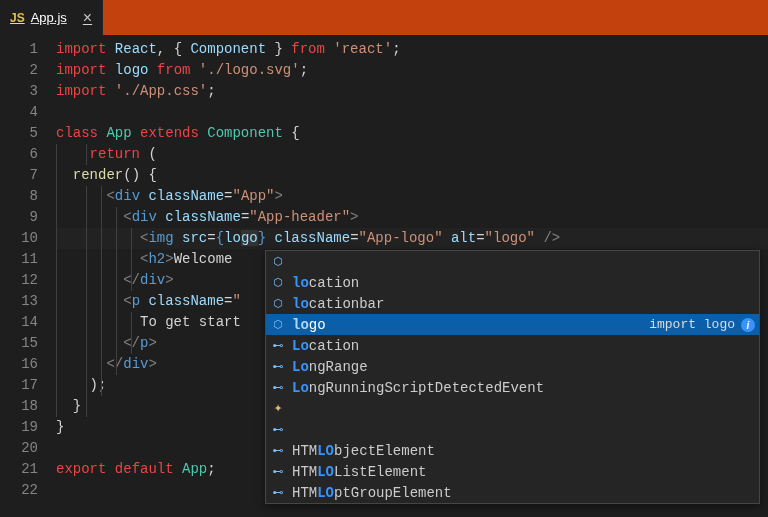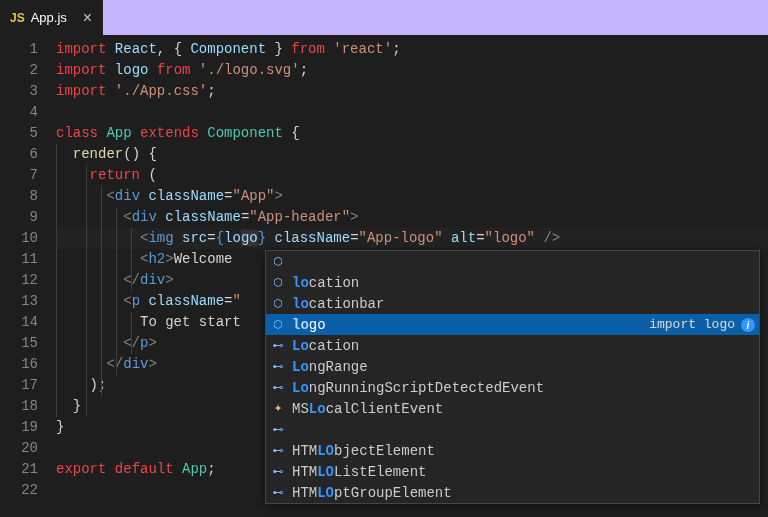--- a/index.html
+++ b/index.html
@@ -7,22 +7,23 @@
     background: #1e1e1e;
     font-family: Consolas, 'Courier New', monospace;
     font-size: 14px;
     color: #d4d4d4;
     width: 768px;
     height: 517px;
     overflow: hidden;
   }
   .tabbar {
     display: flex;
-    background: #c4b5fd;
+    background: #c2410c;
     height: 35px;
+    text-decoration: underline;
   }
   .tab {
     display: flex;
     align-items: center;
     padding: 0 10px;
     background: #1e1e1e;
     height: 35px;
     font-family: -apple-system, "Segoe UI", sans-serif;
     font-size: 13px;
     gap: 6px;
@@ -165,22 +166,22 @@
       <div class="ln">21</div>
       <div class="ln">22</div>
     </div>
   <div class="code">
 
     <div class="line"><span class="k">import</span> <span class="v">React</span><span class="p">, { </span><span class="v">Component</span><span class="p"> } </span><span class="k">from</span> <span class="s">'react'</span><span class="p">;</span></div>
     <div class="line"><span class="k">import</span> <span class="v">logo</span> <span class="k">from</span> <span class="s">'./logo.svg'</span><span class="p">;</span></div>
     <div class="line"><span class="k">import</span> <span class="s">'./App.css'</span><span class="p">;</span></div>
     <div class="line"></div>
     <div class="line"><span class="k">class</span> <span class="t">App</span> <span class="k">extends</span> <span class="t">Component</span><span class="p"> {</span></div>
+    <div class="line"><span class="guide" style="left:0"></span><span class="guide" style="left:30px"></span>    <span class="k">return</span><span class="p"> (</span></div>
     <div class="line"><span class="guide" style="left:0"></span>  <span class="fn">render</span><span class="p">() {</span></div>
-    <div class="line"><span class="guide" style="left:0"></span><span class="guide" style="left:30px"></span>    <span class="k">return</span><span class="p"> (</span></div>
     <div class="line"><span class="guide" style="left:0"></span><span class="guide" style="left:30px"></span><span class="guide" style="left:45px"></span>      <span class="br">&lt;</span><span class="tag">div</span> <span class="v">className</span><span class="p">=</span><span class="s">"App"</span><span class="br">&gt;</span></div>
     <div class="line"><span class="guide" style="left:0"></span><span class="guide" style="left:30px"></span><span class="guide" style="left:45px"></span><span class="guide" style="left:60px"></span>        <span class="br">&lt;</span><span class="tag">div</span> <span class="v">className</span><span class="p">=</span><span class="s">"App-header"</span><span class="br">&gt;</span></div>
     <div class="line cursor-line"><span class="guide" style="left:0"></span><span class="guide" style="left:30px"></span><span class="guide" style="left:45px"></span><span class="guide" style="left:60px"></span><span class="guide" style="left:75px"></span>          <span class="br">&lt;</span><span class="tag">img</span> <span class="v">src</span><span class="p">=</span><span class="tag">{</span><span class="v">lo</span><span style="background:rgba(255,255,255,0.08)"><span class="v">go</span></span><span class="tag">}</span> <span class="v">className</span><span class="p">=</span><span class="s">"App-logo"</span> <span class="v">alt</span><span class="p">=</span><span class="s">"logo"</span> <span class="br">/&gt;</span></div>
     <div class="line"><span class="guide" style="left:0"></span><span class="guide" style="left:30px"></span><span class="guide" style="left:45px"></span><span class="guide" style="left:60px"></span><span class="guide" style="left:75px"></span>          <span class="br">&lt;</span><span class="tag">h2</span><span class="br">&gt;</span><span class="p">Welcome </span></div>
     <div class="line"><span class="guide" style="left:0"></span><span class="guide" style="left:30px"></span><span class="guide" style="left:45px"></span><span class="guide" style="left:60px"></span><span class="guide" style="left:75px"></span>        <span class="br">&lt;/</span><span class="tag">div</span><span class="br">&gt;</span></div>
     <div class="line"><span class="guide" style="left:0"></span><span class="guide" style="left:30px"></span><span class="guide" style="left:45px"></span><span class="guide" style="left:60px"></span>        <span class="br">&lt;</span><span class="tag">p</span> <span class="v">className</span><span class="p">=</span><span class="s">"</span></div>
     <div class="line"><span class="guide" style="left:0"></span><span class="guide" style="left:30px"></span><span class="guide" style="left:45px"></span><span class="guide" style="left:60px"></span><span class="guide" style="left:75px"></span>          <span class="p">To get start</span></div>
     <div class="line"><span class="guide" style="left:0"></span><span class="guide" style="left:30px"></span><span class="guide" style="left:45px"></span><span class="guide" style="left:60px"></span><span class="guide" style="left:75px"></span>        <span class="br">&lt;/</span><span class="tag">p</span><span class="br">&gt;</span></div>
     <div class="line"><span class="guide" style="left:0"></span><span class="guide" style="left:30px"></span><span class="guide" style="left:45px"></span><span class="guide" style="left:60px"></span>      <span class="br">&lt;/</span><span class="tag">div</span><span class="br">&gt;</span></div>
     <div class="line"><span class="guide" style="left:0"></span><span class="guide" style="left:30px"></span><span class="guide" style="left:45px"></span>    <span class="p">);</span></div>
@@ -219,21 +220,20 @@
     <div class="is-row">
       <span class="is-icon ic-var">⊷</span>
       <span class="is-label"><span class="m">Lo</span>ngRange</span>
     </div>
     <div class="is-row">
       <span class="is-icon ic-var">⊷</span>
       <span class="is-label"><span class="m">Lo</span>ngRunningScriptDetectedEvent</span>
     </div>
     <div class="is-row">
       <span class="is-icon ic-event">✦</span>
-      <span class="is-label">MS<span class="m">Lo</span>calClientEvent</span>
     </div>
     <div class="is-row">
       <span class="is-icon ic-var">⊷</span>
     </div>
     <div class="is-row">
       <span class="is-icon ic-var">⊷</span>
       <span class="is-label">HTM<span class="m">LO</span>bjectElement</span>
     </div>
     <div class="is-row">
       <span class="is-icon ic-var">⊷</span>

